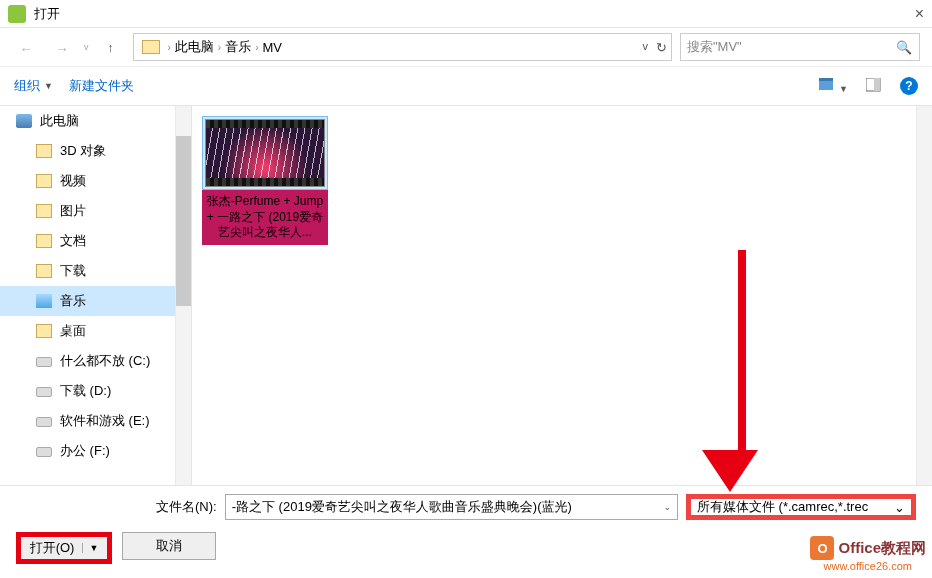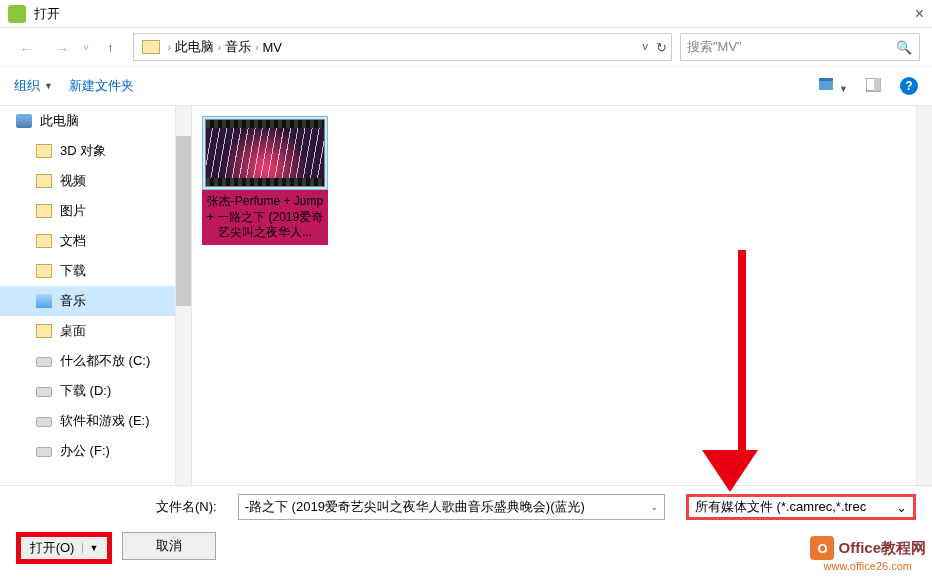--- a/index.html
+++ b/index.html
@@ -48,26 +48,26 @@
     .file-item.selected .fname { background:#be185d; }
     .thumb-wrap { padding: 2px; background:#cce8ff;}
     .thumb { width: 120px; height: 68px; background: #111; position: relative; border: 1px solid #888;}
     .thumb::before, .thumb::after { content:""; position:absolute; left:0; right:0; height:8px; background: repeating-linear-gradient(90deg,#333,#333 4px,#111 4px,#111 8px); }
     .thumb::before{ top:0;} .thumb::after{ bottom:0;}
     .thumb .vis { position:absolute; top:8px; bottom:8px; left:0; right:0; background: radial-gradient(circle at 50% 80%, #e83a6a 5%, #2b1538 60%); }
     .thumb .vis::before { content:""; position:absolute; inset:0; background: repeating-linear-gradient(100deg, transparent 0 6px, rgba(255,255,255,.7) 6px 7px);}
     .fname { padding: 4px 2px; line-height:1.3; font-size:12px; word-break: break-all;}
     
     .footer { position:absolute; bottom:0; left:0; right:0; padding: 8px 16px; border-top:1px solid #e5e5e5; background:#fff; }
-    .row1 { display:flex; align-items:center; gap:21px; margin-bottom:12px;}
+    .row1 { display:flex; align-items:center; gap:8px; margin-bottom:12px;}
     .row1 label { margin-left: 140px;}
     .fn-input { flex:1; border:1px solid #aaa; height:26px; display:flex; align-items:center; padding:0 6px;}
     .fn-input .val { flex:1; white-space:nowrap; overflow:hidden;}
     .fn-input .dd { font-size:9px; color:#555;}
-    .ft-select { width:230px; border:3px solid #ef4444; height:26px; display:flex; align-items:center; padding:0 6px; white-space:nowrap; overflow:hidden;}
+    .ft-select { width:230px; border:5px solid #ef4444; height:26px; display:flex; align-items:center; padding:0 6px; white-space:nowrap; overflow:hidden;}
     .ft-select .val { flex:1; overflow:hidden; text-overflow: clip;}
     .row2 { display:flex; justify-content:flex-start; gap:10px; padding-bottom:6px;}
     .btn { min-width:94px; height:28px; border:1px solid #a8a8a8; background:#efefef; cursor:pointer; display:flex; align-items:center; justify-content:center;}
     .btn.open { border:5px solid #e60012; box-sizing: content-box; height:22px; min-width:86px;}
     
     .arrow { position:absolute; left: 726px; top: 250px; pointer-events:none;}
     .arrow .shaft { width:8px; height:200px; background:#e60012; margin:0 auto;}
     .arrow .head { width:0; height:0; border-left:28px solid transparent; border-right:28px solid transparent; border-top:42px solid #e60012; margin-left:-24px;}
     
     .watermark { position:absolute; right: 6px; bottom: 18px; display:flex; align-items:center; gap:4px; opacity:.9;}

